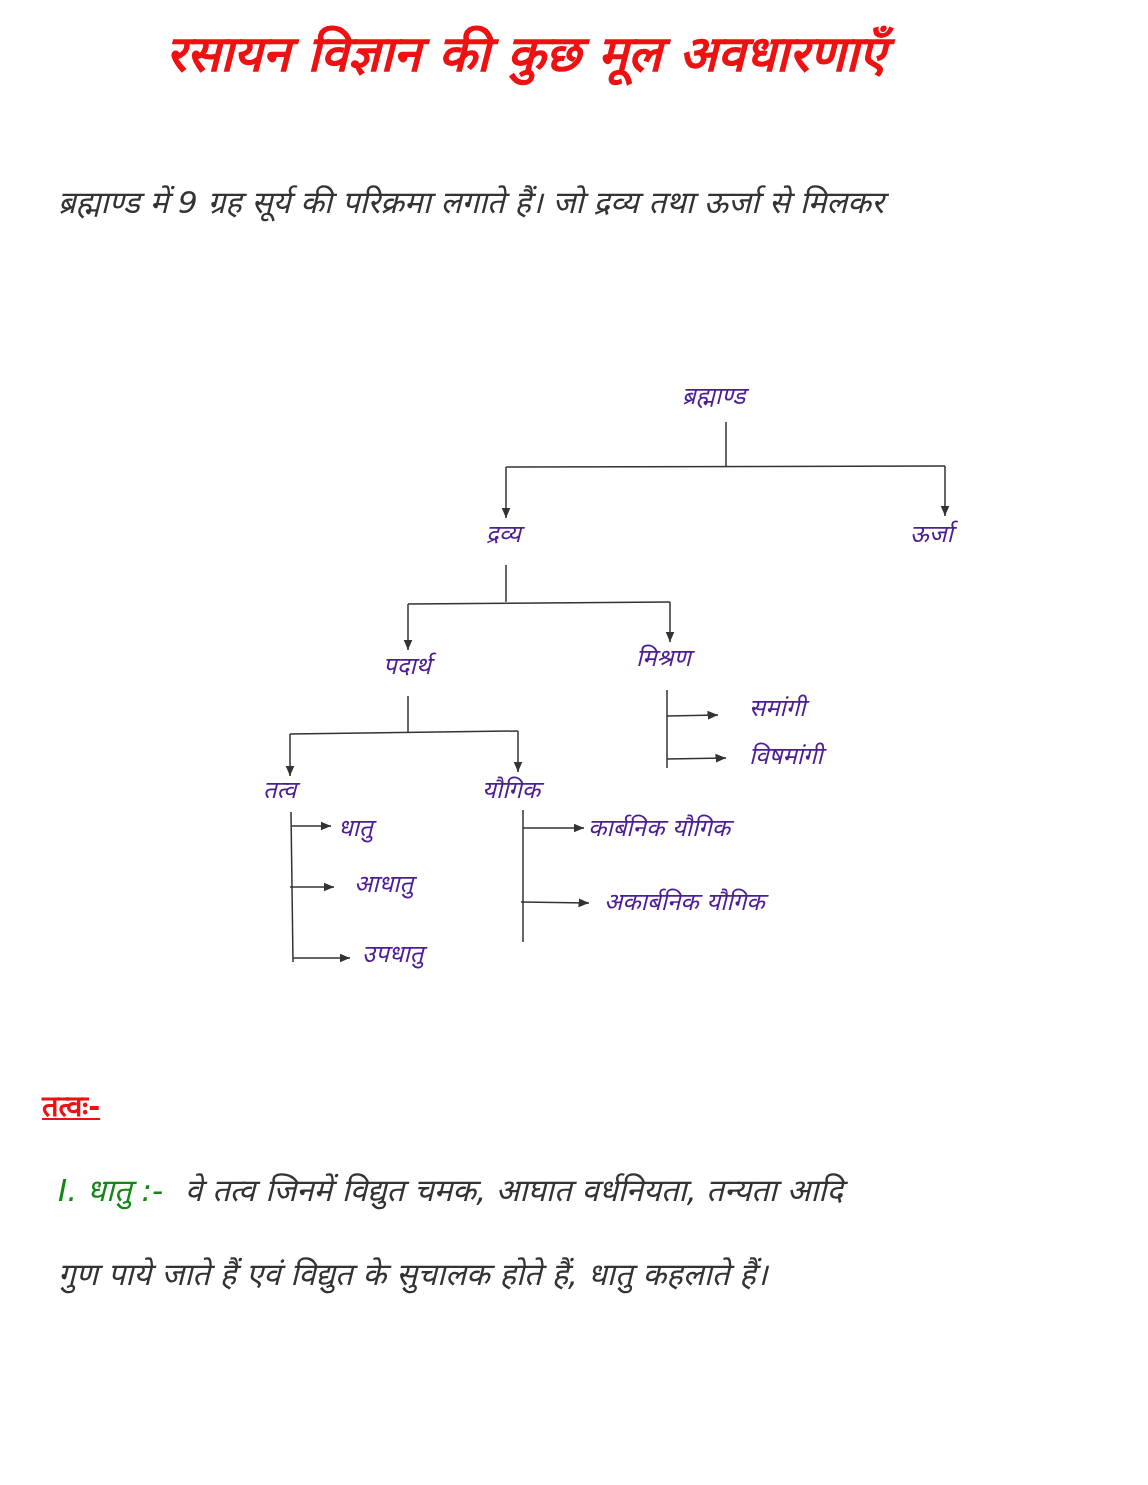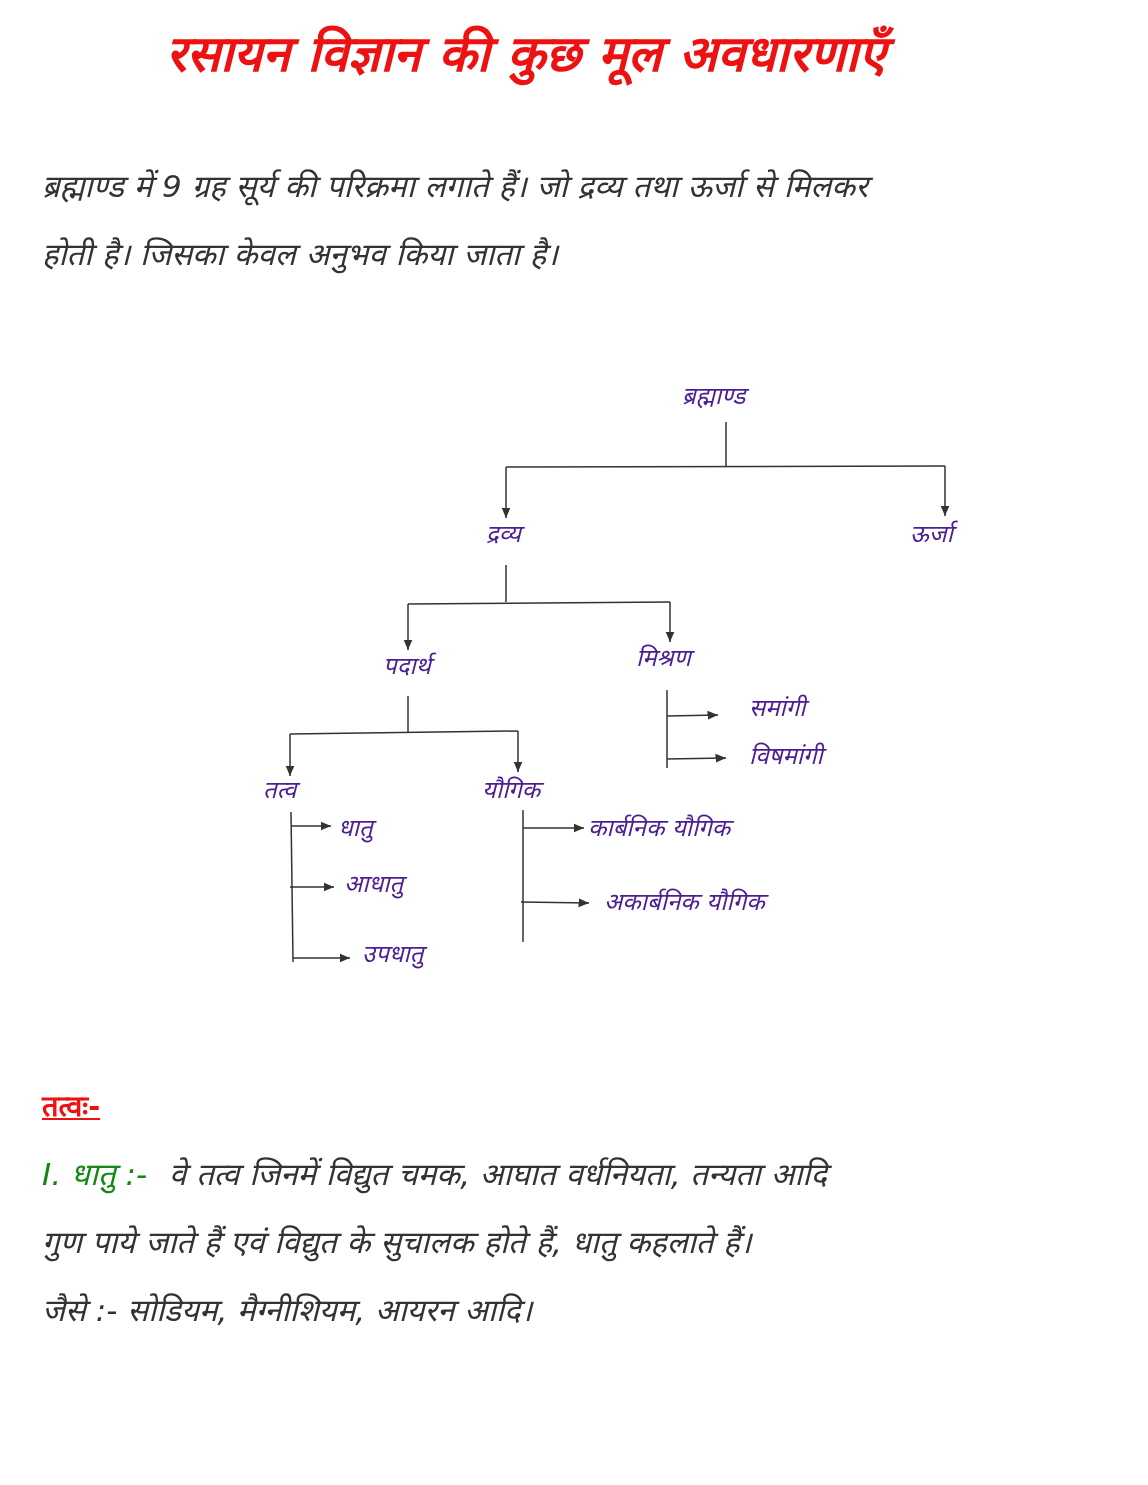--- a/index.html
+++ b/index.html
@@ -2,37 +2,36 @@
 <html><head>
   <meta charset="utf-8">
   <style>
     html, body { margin: 0; padding: 0; background: #ffffff; }
     body { width: 1148px; height: 1485px; position: relative; overflow: hidden;
       font-family: "DejaVu Sans", sans-serif; color: #333333; }
     .title { position: absolute; top: 18px; left: 0; width: 1052px; text-align: center;
       font-size: 50px; font-weight: bold; font-style: italic; color: #ee1111; }
     .para { position: absolute; left: 42px; width: 1080px; font-size: 31px; font-style: italic;
       line-height: 68px; color: #333333; }
-    .para p { margin: 0; }
+    .para p { margin: 16px; }
     .intro { top: 152px; }
     .diagram { position: absolute; left: 0; top: 370px; width: 1148px; height: 620px; }
     .node { position: absolute; font-size: 24px; font-style: italic; color: #4c1d95; white-space: nowrap; }
     .section-head { position: absolute; top: 1085px; left: 42px; font-size: 29px; font-weight: bold;
       color: #ee1111; text-decoration: underline; }
     .def { top: 1140px; }
     .def-label { font-weight: normal; color: #118811; margin-right: 22px; }
   </style>
 </head>
 <body>
 
 <div class="title">रसायन विज्ञान की कुछ मूल अवधारणाएँ</div>
 
 <div class="para intro">
   <p>ब्रह्माण्ड में 9 ग्रह सूर्य की परिक्रमा लगाते हैं। जो द्रव्य तथा ऊर्जा से मिलकर</p>
-  <p>होती है। जिसका केवल अनुभव किया जाता है।</p>
 </div>
 
 <div class="diagram">
   <svg width="1148" height="620" style="position:absolute;left:0;top:0" xmlns="http://www.w3.org/2000/svg">
     <defs>
       <marker id="arr" markerWidth="8" markerHeight="8" refX="7" refY="4" orient="auto">
         <path d="M0,1 L7,4 L0,7 Z" fill="#333"></path>
       </marker>
     </defs>
     <g stroke="#333" stroke-width="1.5" fill="none">
@@ -63,25 +62,24 @@
   <span class="node" style="left:682px;top:8px">ब्रह्माण्ड</span>
   <span class="node" style="left:486px;top:146px">द्रव्य</span>
   <span class="node" style="left:910px;top:146px">ऊर्जा</span>
   <span class="node" style="left:383px;top:278px">पदार्थ</span>
   <span class="node" style="left:636px;top:270px">मिश्रण</span>
   <span class="node" style="left:749px;top:320px">समांगी</span>
   <span class="node" style="left:749px;top:368px">विषमांगी</span>
   <span class="node" style="left:263px;top:402px">तत्व</span>
   <span class="node" style="left:482px;top:402px">यौगिक</span>
   <span class="node" style="left:338px;top:440px">धातु</span>
-  <span class="node" style="left:344px;top:496px">आधातु</span>
+  <span class="node" style="left:354px;top:496px">आधातु</span>
   <span class="node" style="left:362px;top:566px">उपधातु</span>
   <span class="node" style="left:588px;top:440px">कार्बनिक यौगिक</span>
   <span class="node" style="left:604px;top:514px">अकार्बनिक यौगिक</span>
 </div>
 
 <div class="section-head">तत्वः-</div>
 
 <div class="para def">
   <p><span class="def-label">I. धातु :-</span><span>वे तत्व जिनमें विद्युत चमक, आघात वर्धनियता, तन्यता आदि</span></p>
   <p>गुण पाये जाते हैं एवं विद्युत के सुचालक होते हैं, धातु कहलाते हैं।</p>
-  <p>जैसे :- सोडियम, मैग्नीशियम, आयरन आदि।</p>
 </div>
 
 </body></html>

